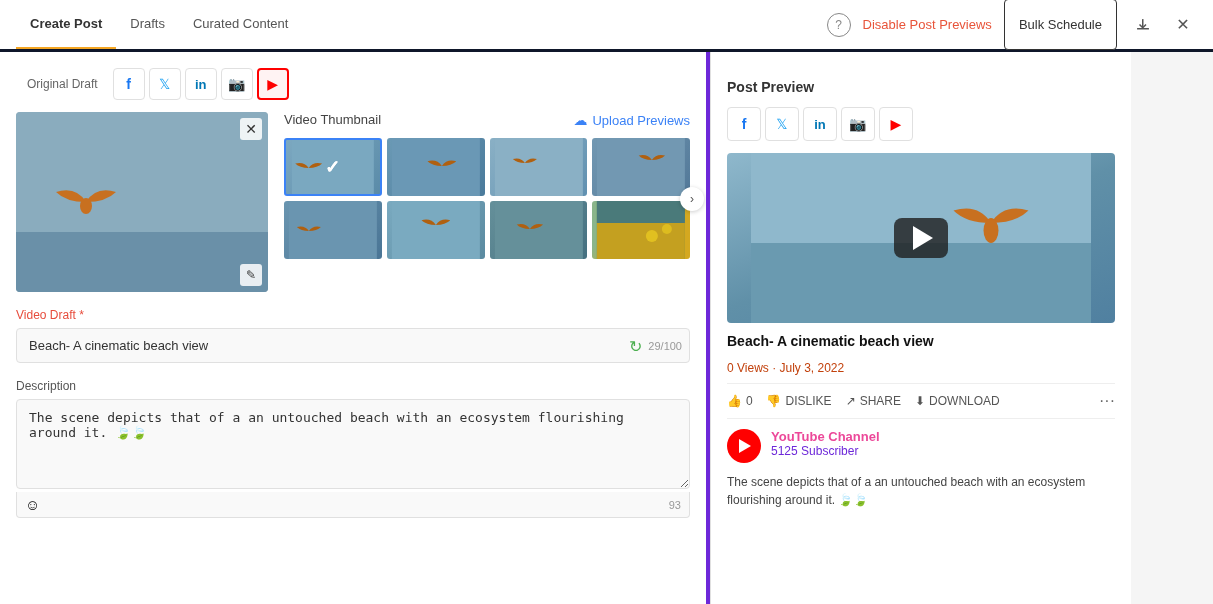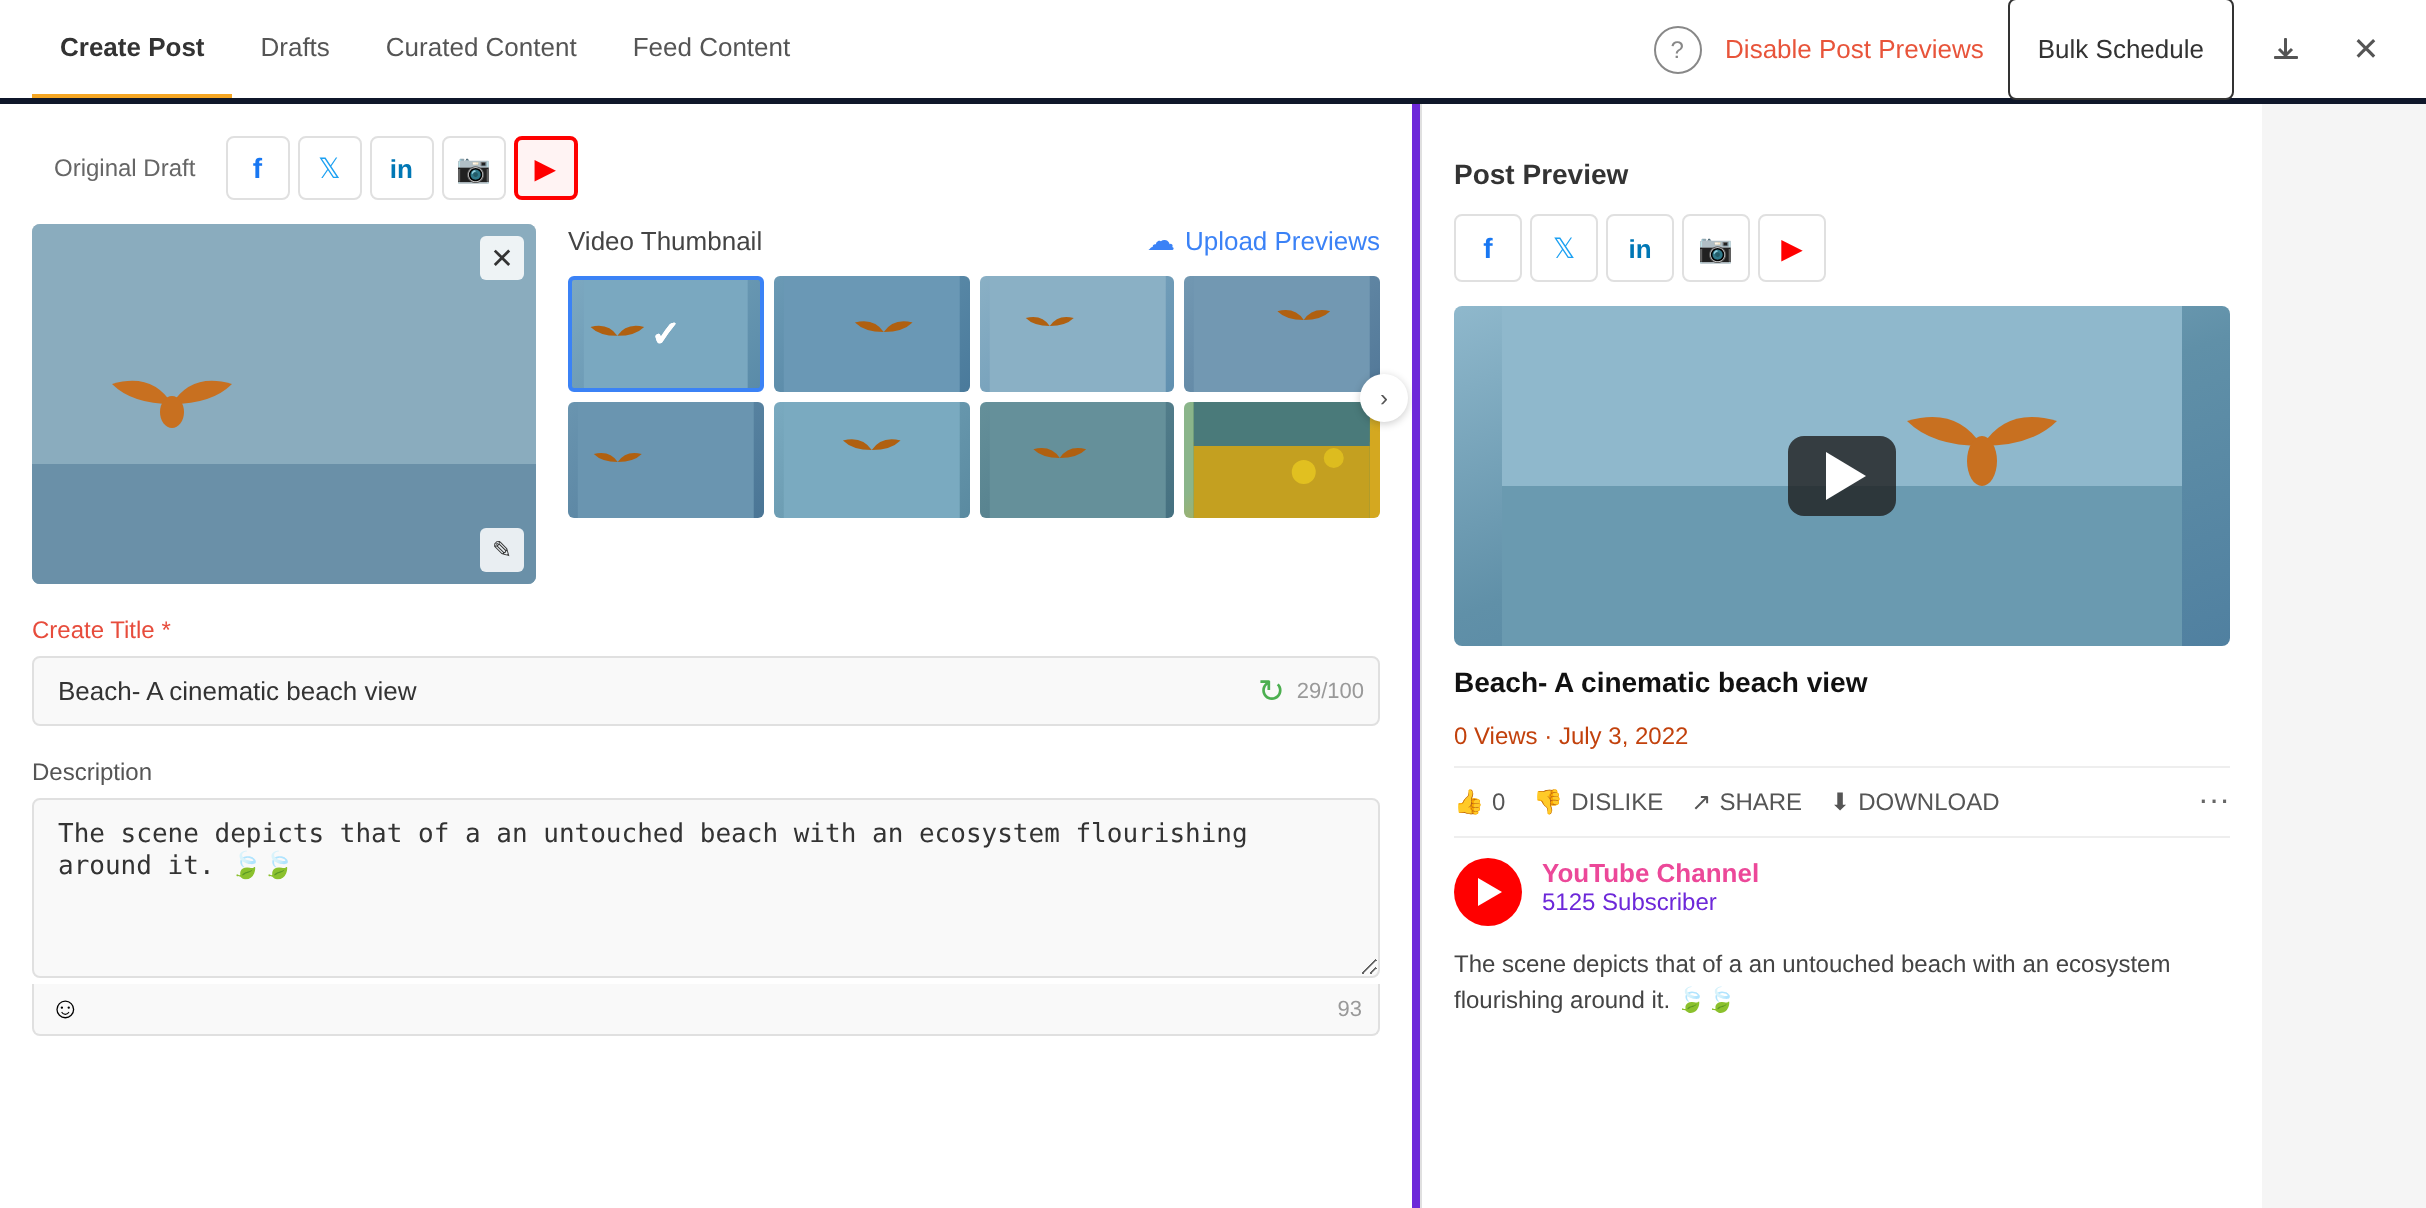--- a/index.html
+++ b/index.html
@@ -74,21 +74,21 @@
     .video-preview-edit {
       position: absolute; bottom: 6px; right: 6px;
       background: rgba(255,255,255,0.85); border: none; border-radius: 3px;
       width: 22px; height: 22px; cursor: pointer;
       display: flex; align-items: center; justify-content: center; font-size: 12px; color: #333;
     }
 
     
     .thumbnail-section { flex: 1; }
     .thumbnail-header {
-      display: flex; align-items: center; justify-content: space-between;
+      display: flex; align-items: flex-start; justify-content: space-between;
       margin-bottom: 10px;
     }
     .thumbnail-title { font-size: 13px; color: #444; }
     .upload-thumb-btn {
       display: flex; align-items: center; gap: 5px;
       color: #3b82f6; font-size: 13px; cursor: pointer;
       background: none; border: none;
     }
     .thumb-grid {
       display: grid; grid-template-columns: repeat(4, 1fr); gap: 5px;
@@ -220,21 +220,20 @@
     .yt-icon { color: #ff0000; font-size: 14px; }
   </style>
 </head>
 <body>
 
 <div class="top-nav">
   <div class="nav-tabs">
     <div class="nav-tab active">Create Post</div>
     <div class="nav-tab">Drafts</div>
     <div class="nav-tab">Curated Content</div>
-    <div class="nav-tab">Feed Content</div>
   </div>
   <div class="nav-right">
     <div class="help-icon">?</div>
     <button class="disable-btn">Disable Post Previews</button>
     <button class="bulk-schedule-btn">Bulk Schedule</button>
     <button class="export-icon">
       <svg width="16" height="16" viewBox="0 0 16 16" fill="none">
         <rect x="2" y="11" width="12" height="1.5" rx="0.5" fill="#555"></rect>
         <rect x="7" y="2" width="1.5" height="8" rx="0.5" fill="#555"></rect>
         <path d="M4.5 7.5L7.75 10.75L11 7.5" stroke="#555" stroke-width="1.5" fill="none"></path>
@@ -371,21 +370,21 @@
               <circle cx="70" cy="28" r="5" fill="#e8c820" opacity="0.7"></circle>
             </svg>
           </div>
           <button class="thumb-next-btn">›</button>
         </div>
       </div>
     </div>
 
     <div class="field-section">
       <div class="field-label">
-        <span>Create Title</span>
+        <span>Video Draft</span>
         <span style="color:#e74c3c;">*</span>
       </div>
       <div class="input-wrap">
         <input type="text" class="text-input" value="Beach- A cinematic beach view" style="">
         <div class="input-actions">
           <span class="refresh-icon">↻</span>
           <span class="char-count">29/100</span>
         </div>
       </div>
     </div>

